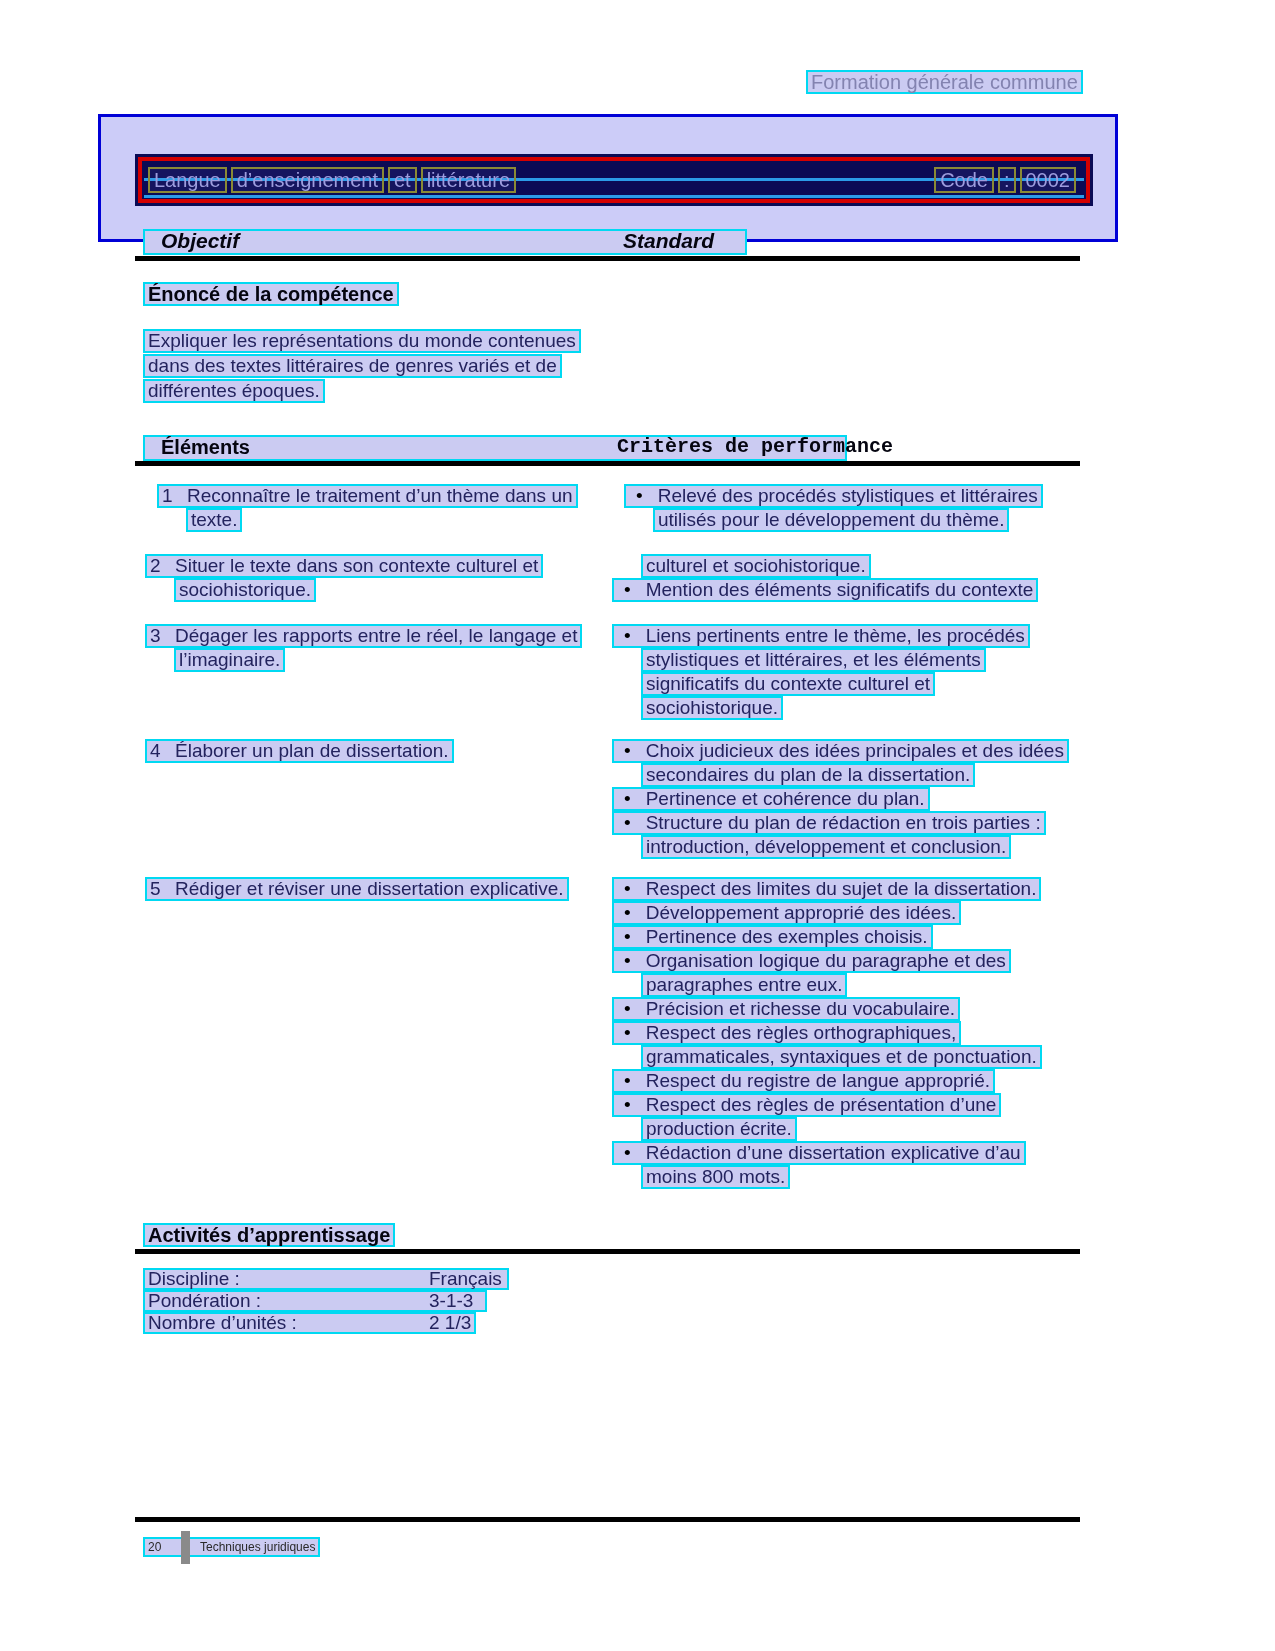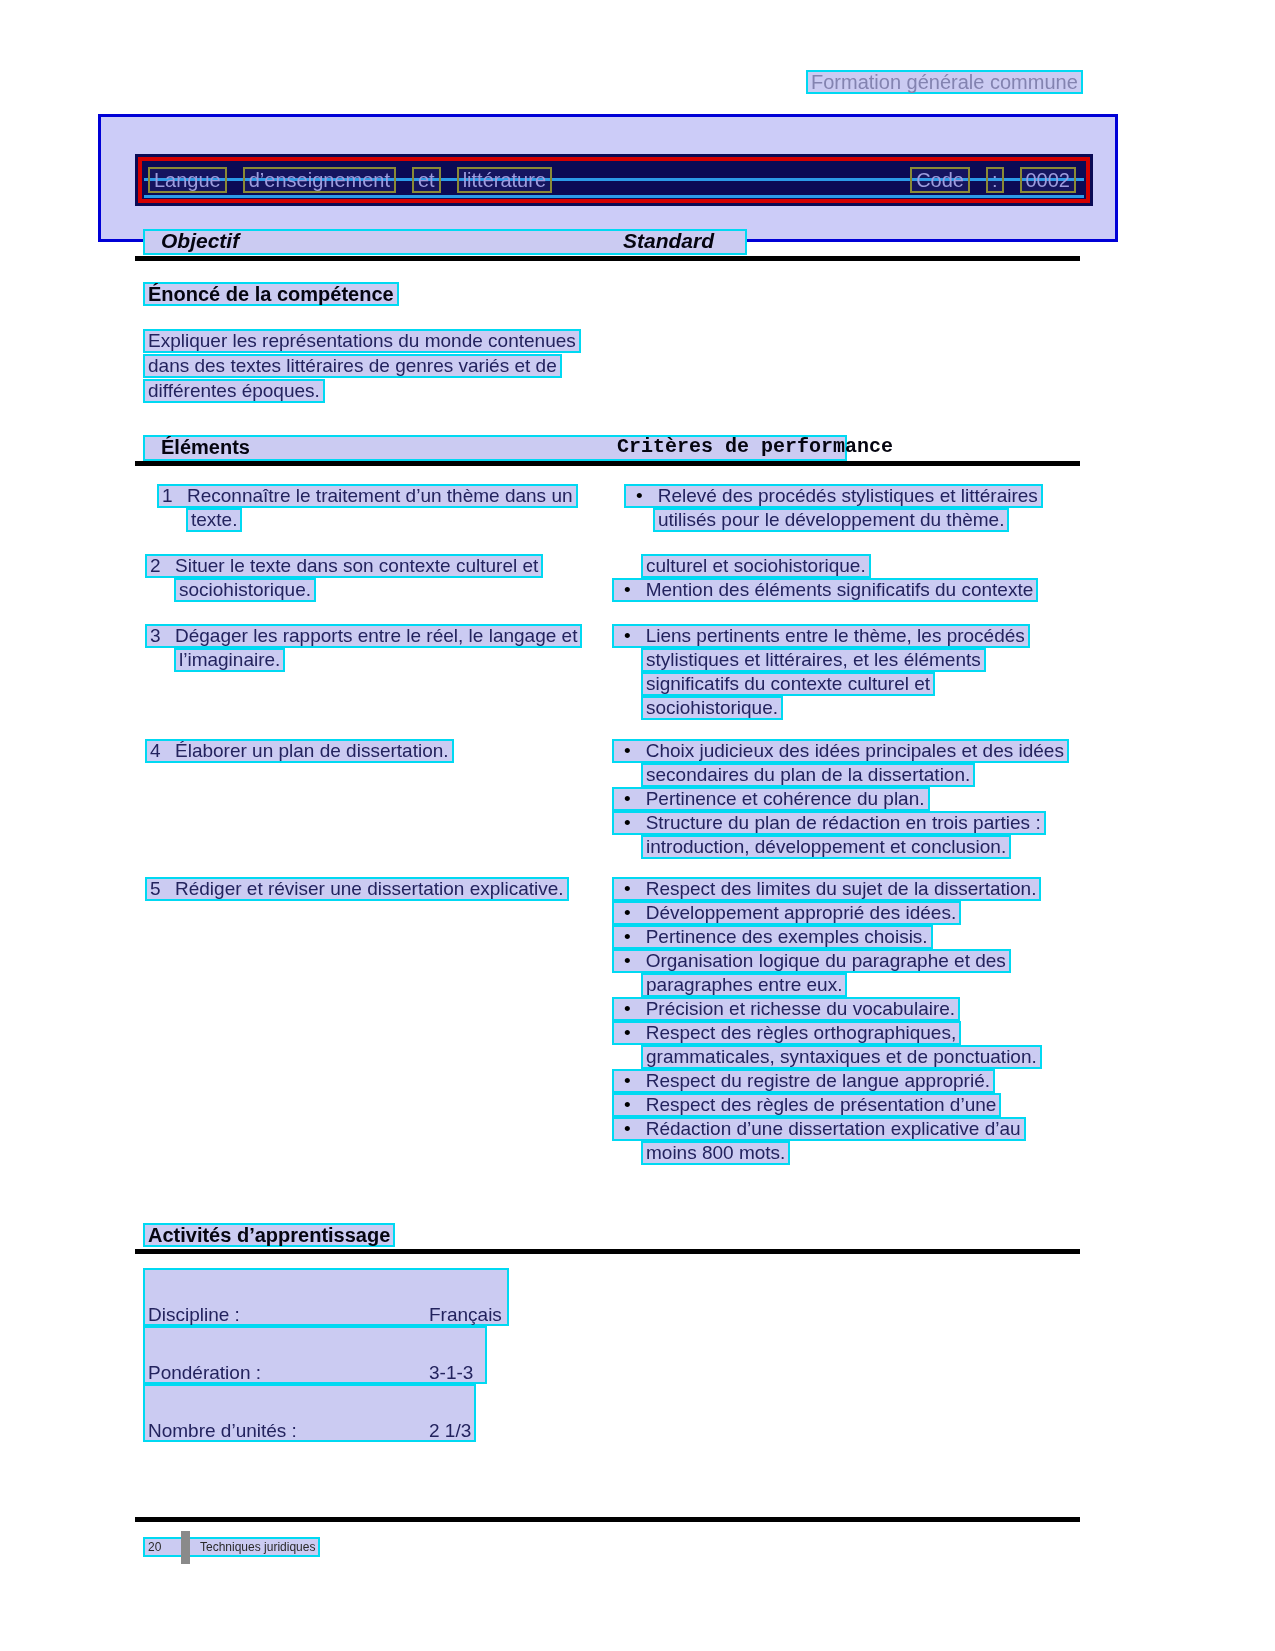--- a/index.html
+++ b/index.html
@@ -51,21 +51,21 @@
     box-shadow:0 0 0 3px var(--bar-bg);
     display:flex;align-items:center;justify-content:space-between;
     padding:0 6px;
   }
   .scanline{
     position:absolute;left:2px;right:2px;top:17px;height:14px;
     border:3px solid var(--scanline);
     border-left:none;border-right:none;
     z-index:0;
   }
-  .word-group{position:relative;z-index:1;display:flex;align-items:flex-start;gap:12px;}
+  .word-group{position:relative;z-index:1;display:flex;align-items:flex-start;}
   .word-box{
     display:inline-block;
     border:2px solid var(--word-border);
     color:var(--bar-text);
     font-size:20px;line-height:22px;
     padding:0 4px;margin-right:4px;
     background:rgba(160,160,230,0.07);
     white-space:nowrap;
   }
   .heading-band{
@@ -95,21 +95,21 @@
   .el-left{width:467px;flex:0 0 467px;}
   .el-right{flex:1;}
   .el-num{display:inline-block;min-width:12px;margin-right:13px;}
   .cont-left{margin-left:29px;}
   .bullet{display:inline-block;margin:0 15px 0 7px;color:#000;}
   .cont-right{margin-left:29px;}
   .activites-heading{position:absolute;left:143px;top:1223px;}
   .activites-heading .hl{font-weight:bold;font-size:20px;color:var(--head-ink);}
   .info-rows{position:absolute;left:143px;top:1268px;}
   .info-row .hl{line-height:18px;font-size:19px;}
-  .info-label{display:inline-block;width:281px;margin-top:36px;}
+  .info-label{display:inline-block;width:281px;}
   .footer-line{position:absolute;left:143px;top:1537px;}
   .footer-line .hl{font-size:12px;line-height:16px;color:#2a2a2a;}
   .footer-pagenum{display:inline-block;width:52px;}
   .footer-gray-bar{
     position:absolute;left:181px;top:1531px;width:9px;height:33px;
     background:#8a8a8a;z-index:3;
   }
 </style>
 </head>
 <body>
@@ -211,20 +211,21 @@
           <div class="line-block"><span class="hl"><span class="bullet">•</span>Respect des limites du sujet de la dissertation.</span></div>
           <div class="line-block"><span class="hl"><span class="bullet">•</span>Développement approprié des idées.</span></div>
           <div class="line-block"><span class="hl"><span class="bullet">•</span>Pertinence des exemples choisis.</span></div>
           <div class="line-block"><span class="hl"><span class="bullet">•</span>Organisation logique du paragraphe et des</span></div>
           <div class="line-block cont-right"><span class="hl">paragraphes entre eux.</span></div>
           <div class="line-block"><span class="hl"><span class="bullet">•</span>Précision et richesse du vocabulaire.</span></div>
           <div class="line-block"><span class="hl"><span class="bullet">•</span>Respect des règles orthographiques,</span></div>
           <div class="line-block cont-right"><span class="hl">grammaticales, syntaxiques et de ponctuation.</span></div>
           <div class="line-block"><span class="hl"><span class="bullet">•</span>Respect du registre de langue approprié.</span></div>
           <div class="line-block"><span class="hl"><span class="bullet">•</span>Respect des règles de présentation d’une</span></div>
+          <div class="line-block cont-right"><span class="hl">production écrite.</span></div>
           <div class="line-block"><span class="hl"><span class="bullet">•</span>Rédaction d’une dissertation explicative d’au</span></div>
           <div class="line-block cont-right"><span class="hl">moins 800 mots.</span></div>
         </div>
       </div>
     </div>
 
   <div class="activites-heading">
     <span class="hl">Activités d’apprentissage</span>
   </div>
   <div class="rule rule-3"></div>

